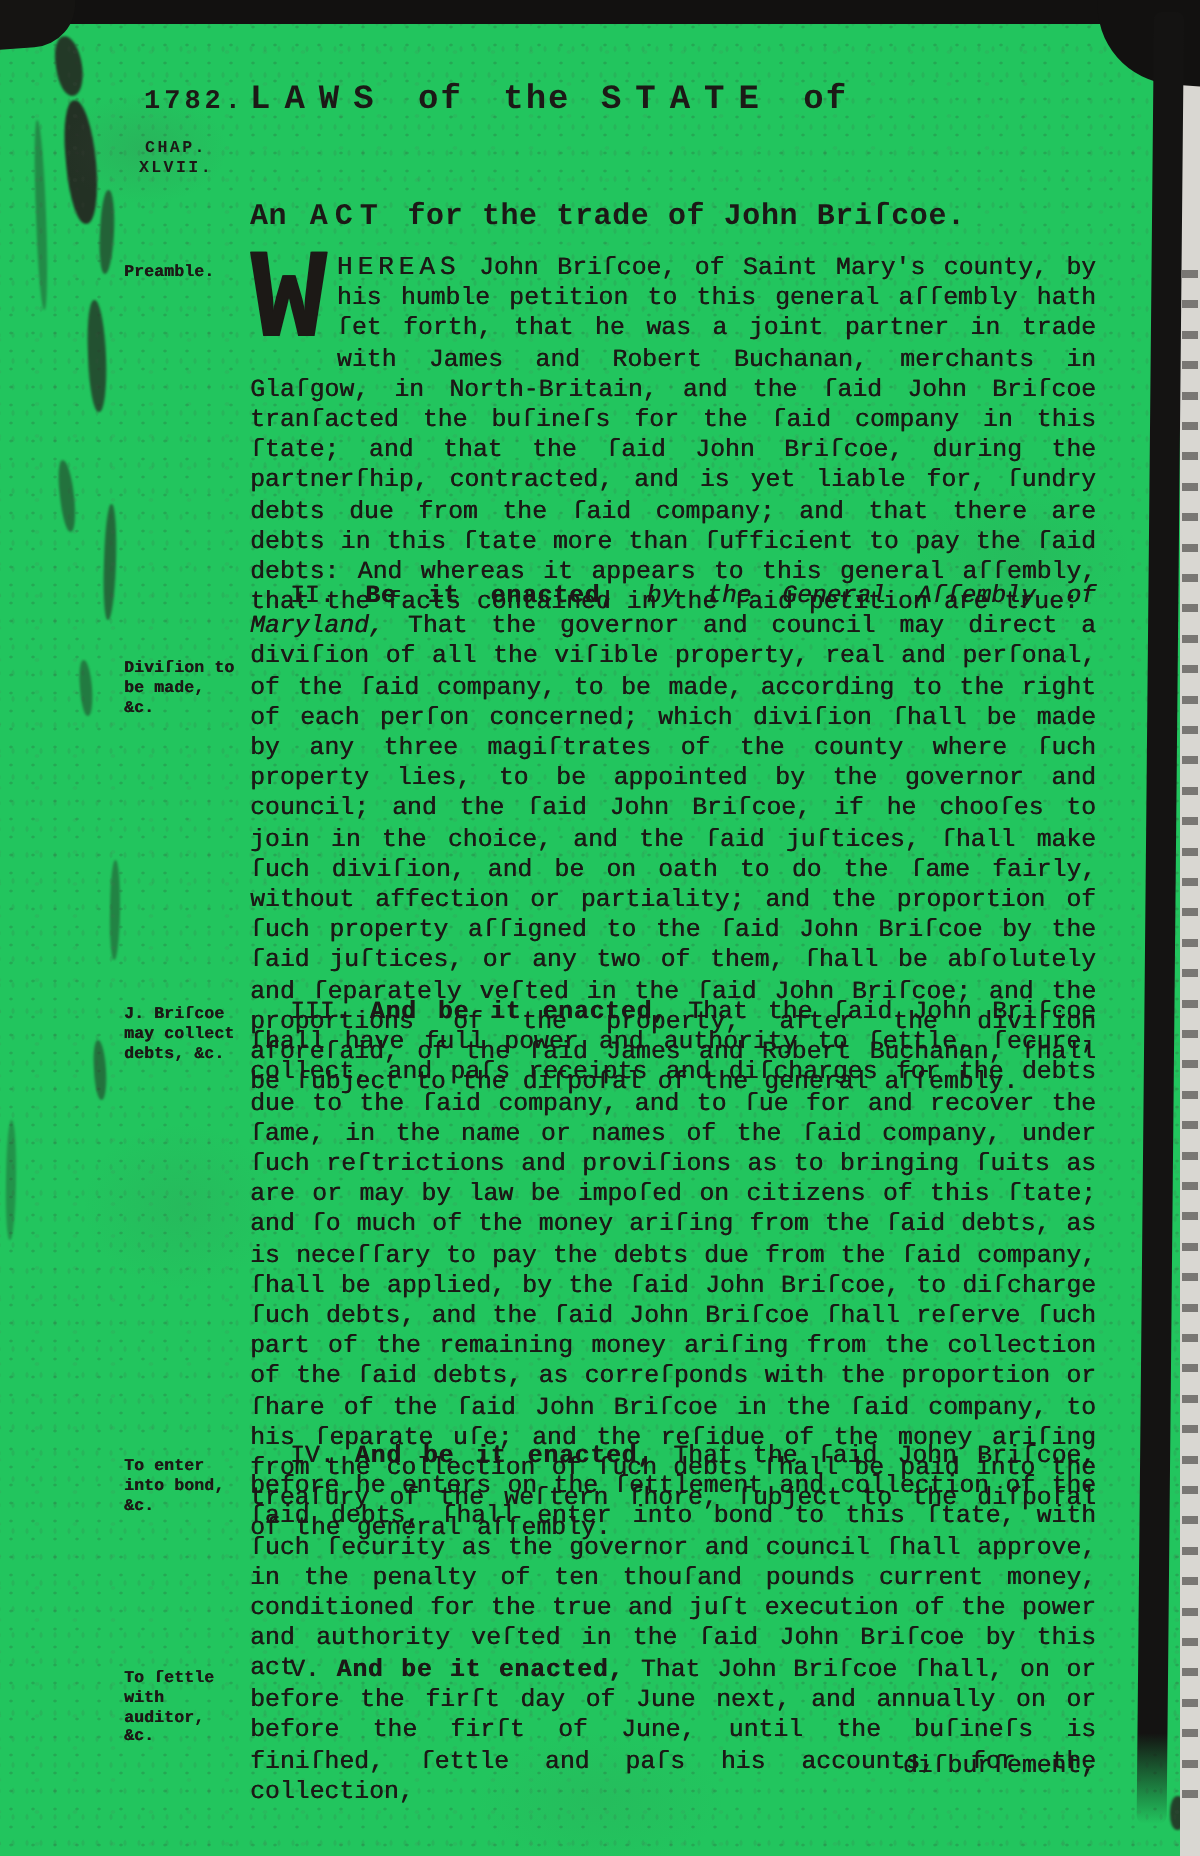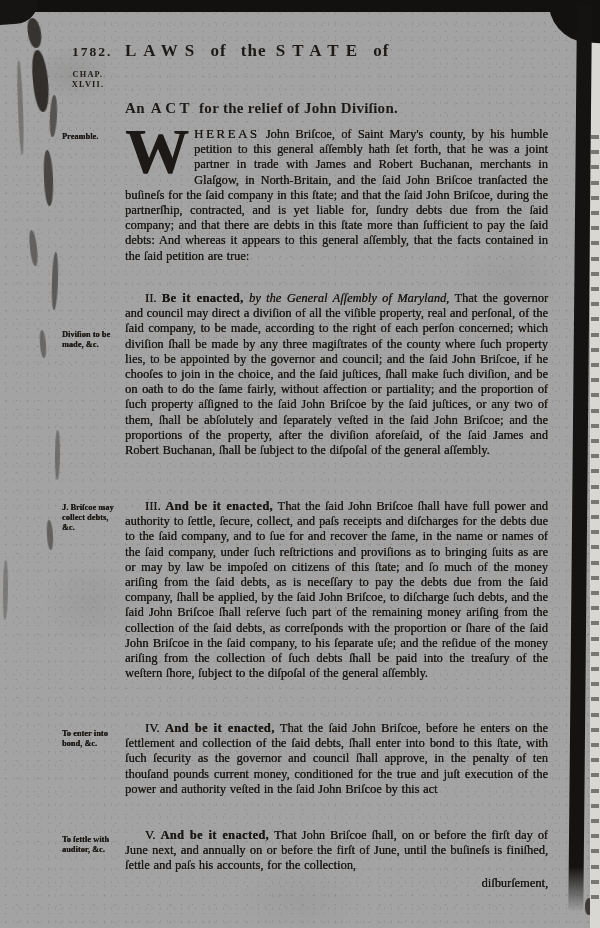--- a/index.html
+++ b/index.html
@@ -1,19 +1,19 @@
 <!DOCTYPE html>
 <html><head>
 <meta charset="utf-8">
 <style>
   html,body { margin:0; padding:0; background:#000; }
   .scan {
     position:relative; width:600px; height:928px; overflow:hidden;
-    background:#a3a3a3;
-    font-family:Liberation Serif, serif;
+    background:#22c55e;
+    font-family:Liberation Mono, monospace;
     color:#1c1916;
   }
   
   .scan::before {
     content:""; position:absolute; inset:0; pointer-events:none; z-index:3;
     background-image:
       radial-gradient(rgba(50,48,45,.20) .6px, transparent 1.1px),
       radial-gradient(rgba(70,68,64,.13) .5px, transparent 1px),
       radial-gradient(rgba(95,92,88,.10) .8px, transparent 1.4px);
     background-size:11px 9px, 7px 13px, 19px 16px;
@@ -112,21 +112,21 @@
     <span class="nm">of</span>
     <span class="nm">the</span>
     <span class="sp">STATE</span>
     <span class="nm">of</span>
   </div>
 
 
   <div class="abs center-line acttitle">
     <span>An</span>
     <span class="sp">ACT</span>
-    <span>for the relief of John Diviſion.</span>
+    <span>for the trade of John Briſcoe.</span>
   </div>
 
   <div class="abs note" style="top:132px;">Preamble.</div>
   <div class="abs note" style="top:296px;margin-top:34px;">Diviſion to be made, &amp;c.</div>
   <div class="abs note" style="top:503px;">J. Briſcoe may collect debts, &amp;c.</div>
   <div class="abs note" style="top:729px;">To enter into bond, &amp;c.</div>
   <div class="abs note" style="top:835px;">To ſettle with auditor, &amp;c.</div>
 
   <div class="abs sec" style="top:126px;">
     <span class="dropcap">W</span>

